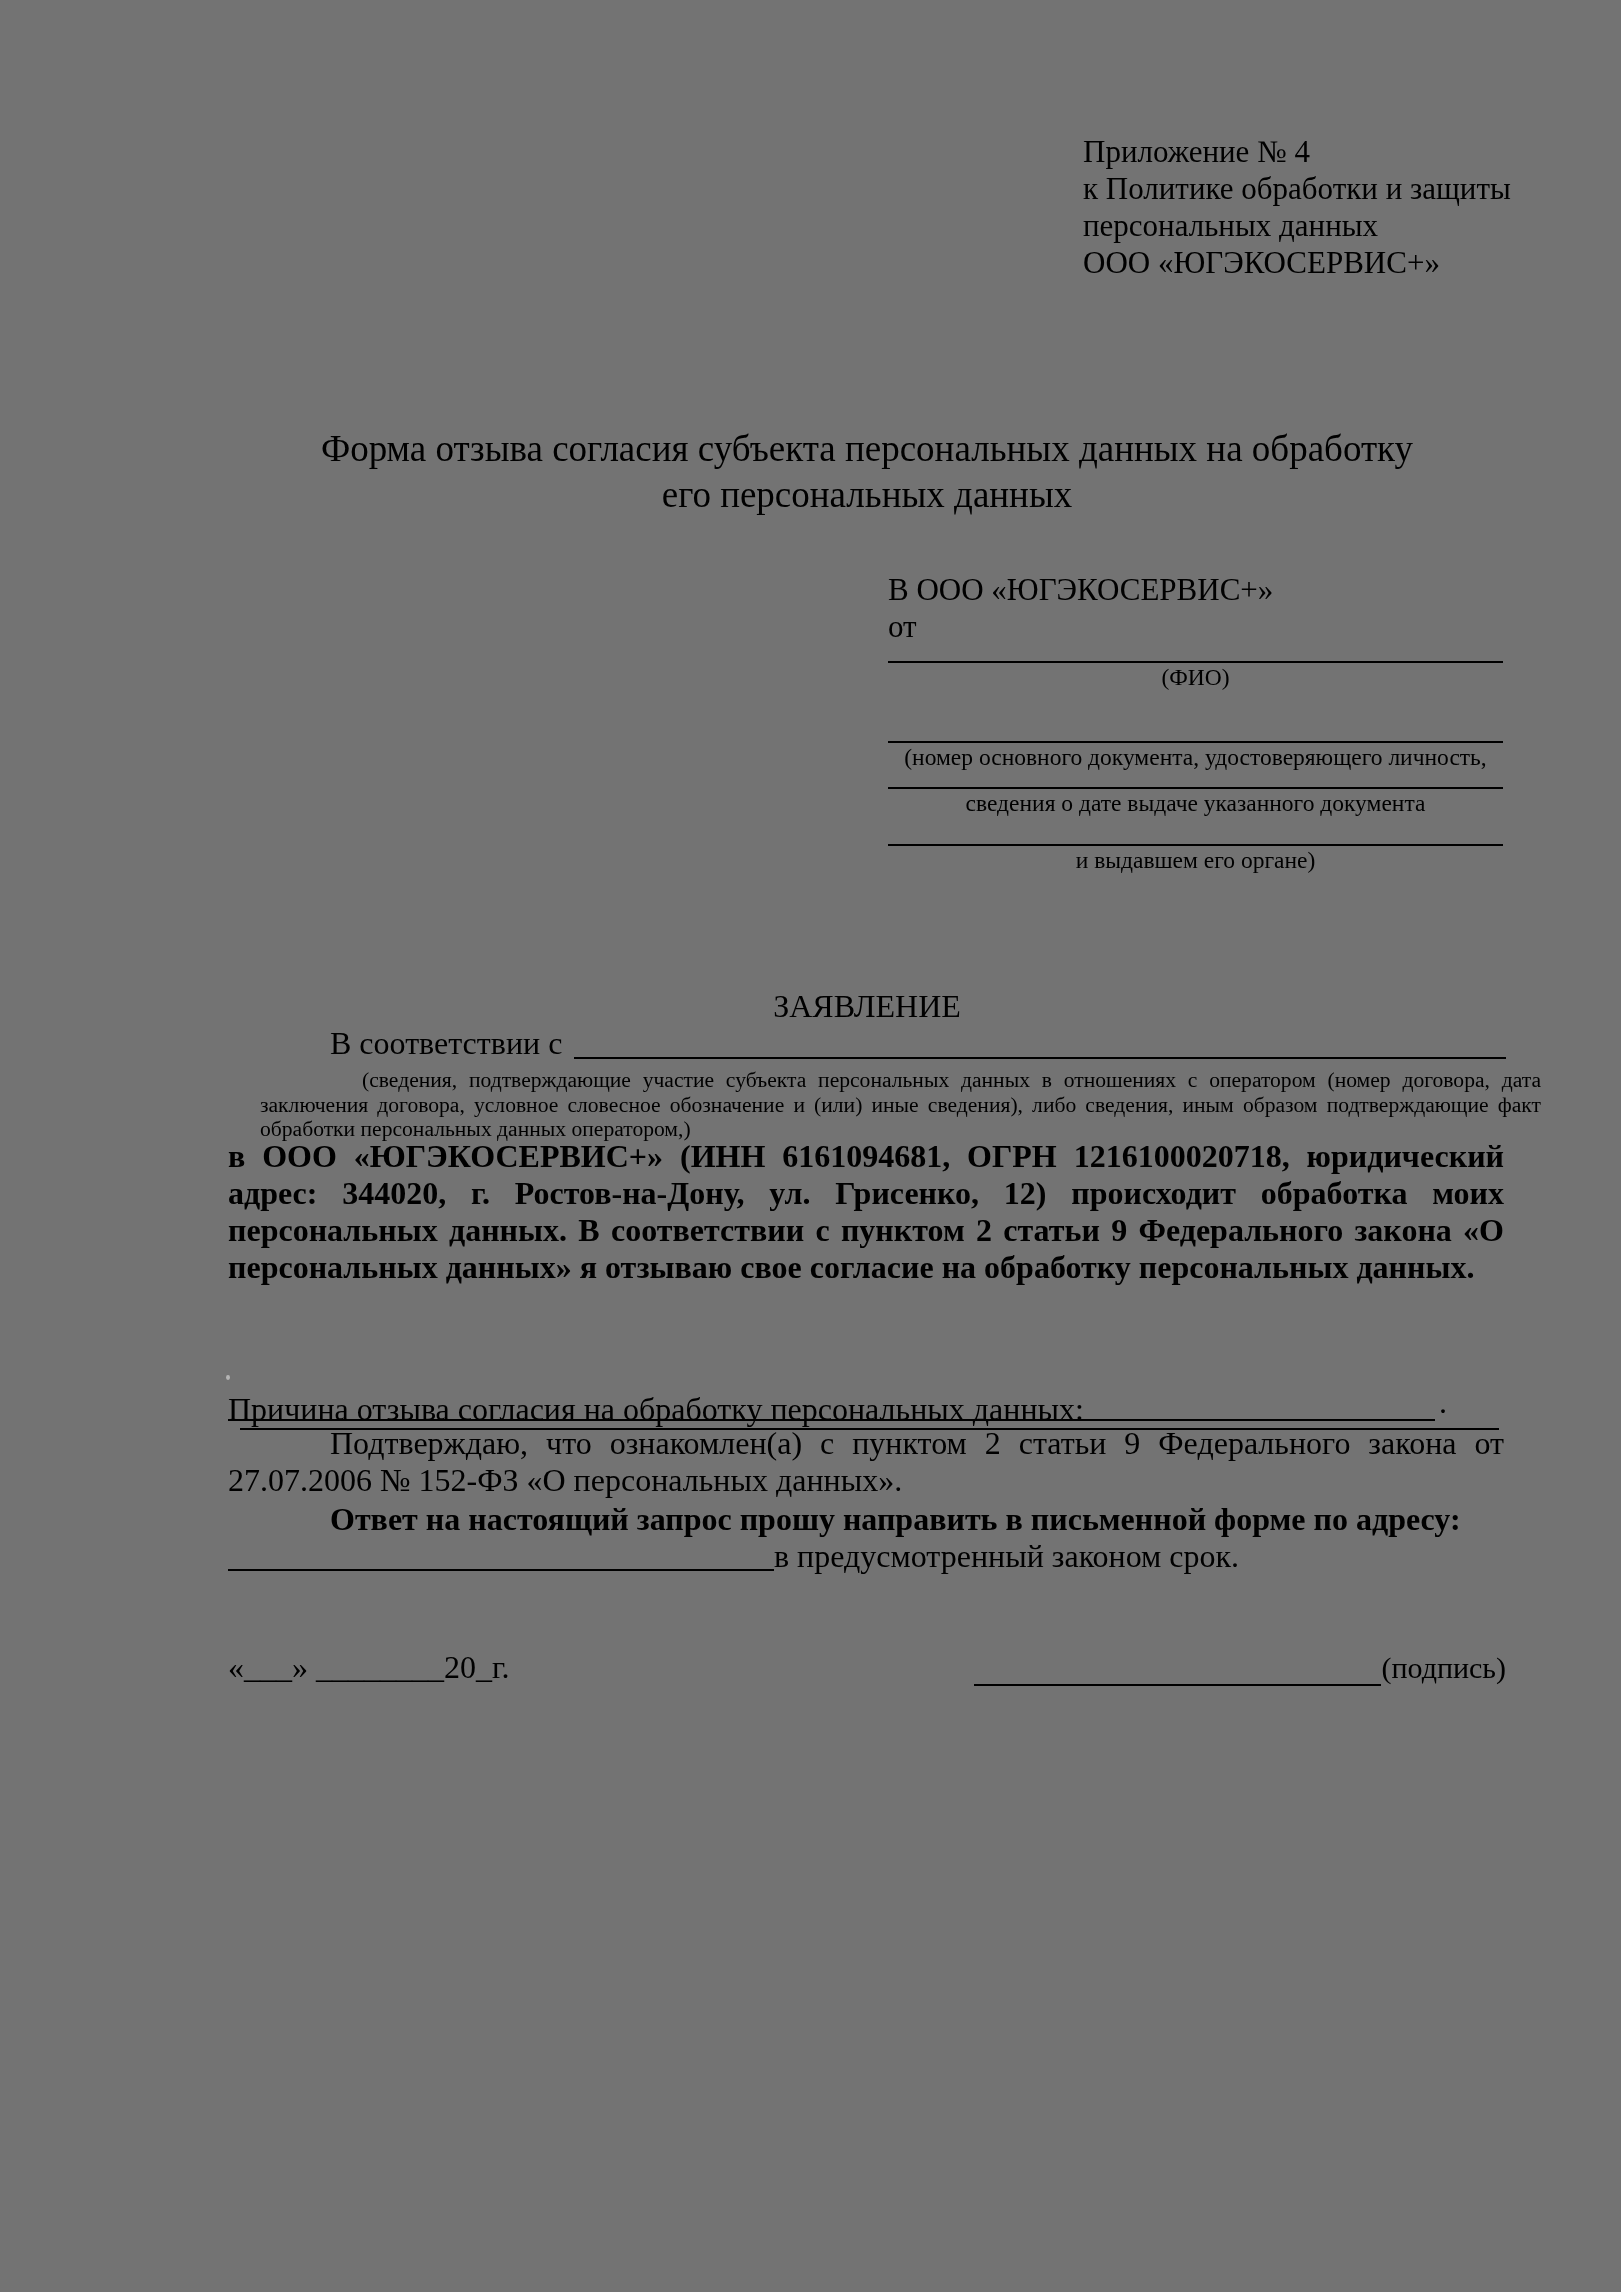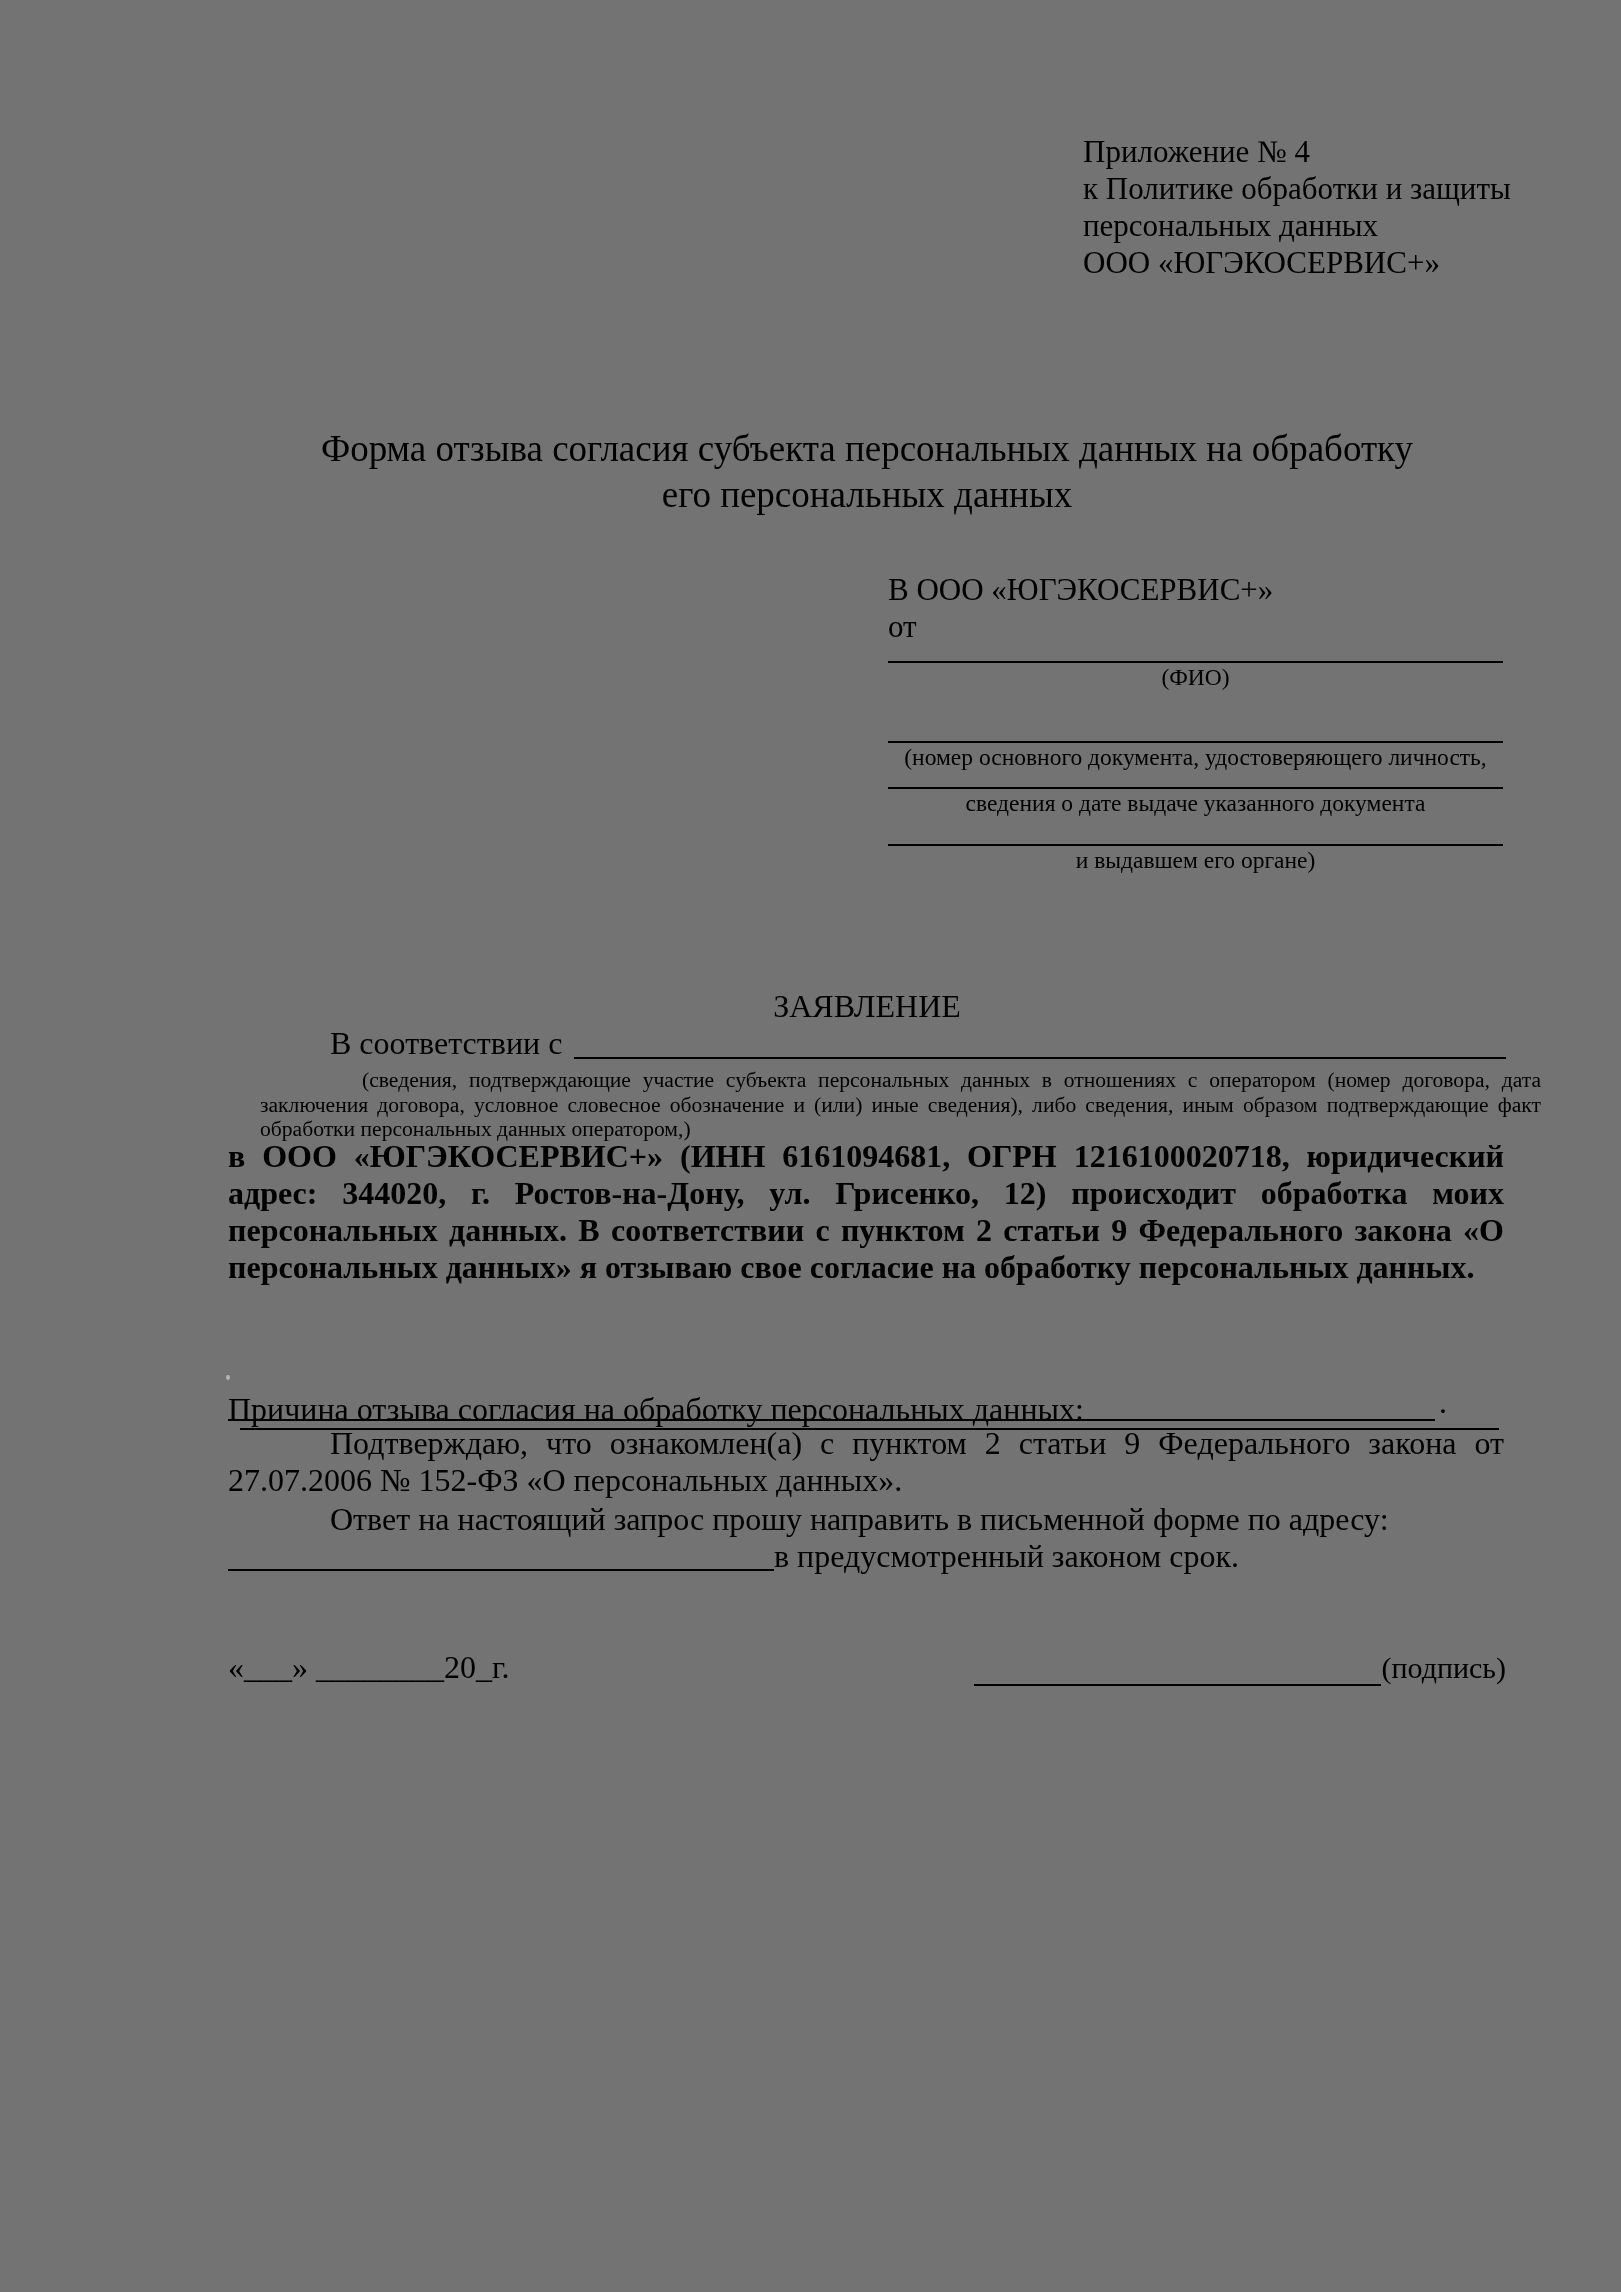--- a/index.html
+++ b/index.html
@@ -76,21 +76,21 @@
   }
   .fill-line-full .terminator { padding-left: 3.9px; }
   .confirm-paragraph {
     position: absolute; left: 228px; top: 1425px; width: 1276px;
     font-size: 32px; line-height: 37px; text-align: justify; text-indent: 102px;
   }
   .reply-block {
     position: absolute; left: 228px; top: 1501px; width: 1278px;
     font-size: 32px; line-height: 37px;
   }
-  .reply-first { text-indent: 102px; }
+  .reply-first { text-indent: 102px; font-weight: bold; }
   .reply-second { display: flex; align-items: stretch; }
   .reply-second .address-blank {
     width: 546px; flex: 0 0 546px; border-bottom: 2.9px solid #000; margin-bottom: 3.9px;
   }
   
   .footer-row {
     position: absolute; left: 228px; top: 1649px; width: 1278px;
     font-size: 32px; line-height: 37px;
     display: flex; justify-content: space-between; align-items: flex-end;
   }

